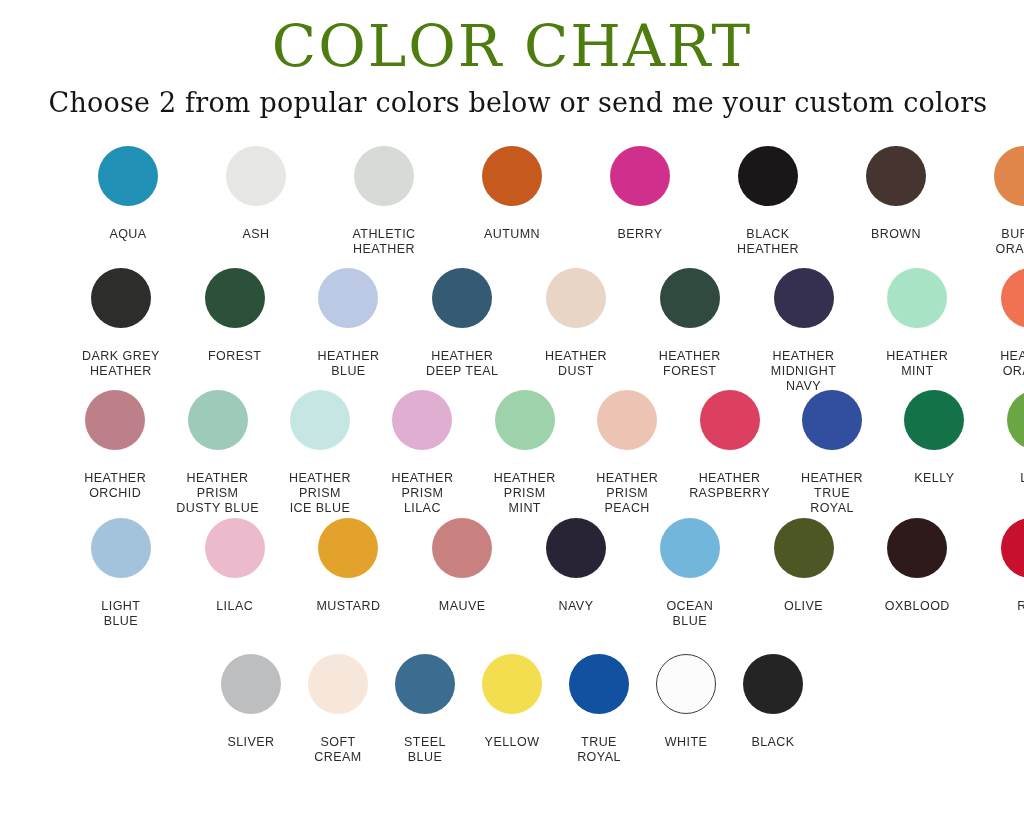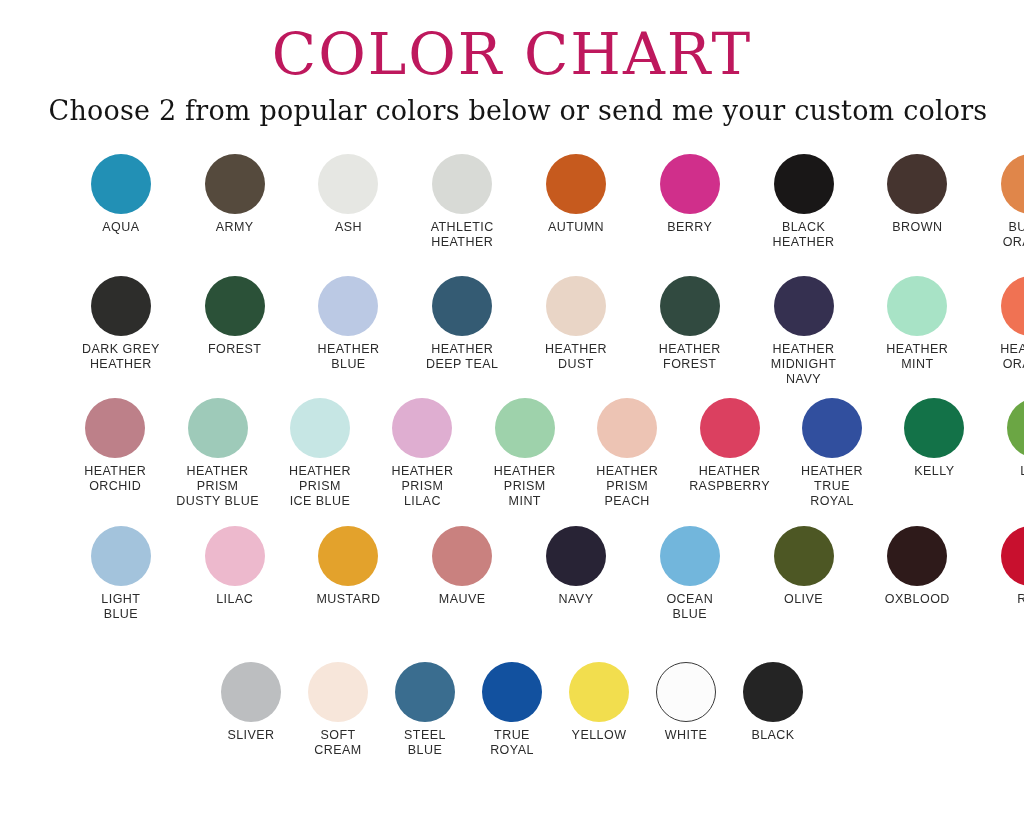--- a/index.html
+++ b/index.html
@@ -27,22 +27,22 @@
   .header {
     padding-top: 14px;
     text-align: center;
   }
   .chart-title {
     font-family: "DejaVu Serif", "Liberation Serif", serif;
     font-size: 58px;
     line-height: 64px;
     letter-spacing: 2px;
     font-weight: 400;
-    color: #be185d;
-    margin: 8px;
+    color: #4d7c0f;
+    margin: 0;
     white-space: nowrap;
   }
   .chart-subtitle {
     font-family: "DejaVu Serif", "Liberation Serif", serif;
     font-size: 27px;
     line-height: 34px;
     font-weight: 400;
     color: #151515;
     margin: 8px 0 0 12px;
     letter-spacing: 0.2px;
@@ -82,21 +82,21 @@
     height: 60px;
     border-radius: 50%;
     display: block;
   }
   .dot.outlined {
     border: 1px solid #3a3a3a;
     width: 58px;
     height: 58px;
   }
   .swatch-label {
-    margin-top: 6px;
+    margin-top: 21px;
     font-family: "Liberation Sans", sans-serif;
     font-size: 12.5px;
     line-height: 15px;
     letter-spacing: 0.45px;
     color: #2b2b2b;
     text-align: center;
     text-transform: uppercase;
     white-space: pre-line;
     font-weight: 400;
   }
@@ -118,24 +118,20 @@
     <p class="chart-subtitle">Choose 2 from popular colors below or send me your custom colors</p>
   </div>
 
   <div class="rows">
     <div class="swatch-row row-1">
         <div class="swatch">
           <span class="dot" style="background-color: rgb(34, 144, 181);"></span>
           <span class="swatch-label">AQUA</span>
         </div>
         <div class="swatch">
-          <span class="dot" style="background-color: rgb(85, 74, 61);"></span>
-          <span class="swatch-label">ARMY</span>
-        </div>
-        <div class="swatch">
           <span class="dot" style="background-color: rgb(230, 231, 227);"></span>
           <span class="swatch-label">ASH</span>
         </div>
         <div class="swatch">
           <span class="dot" style="background-color: rgb(216, 218, 214);"></span>
           <span class="swatch-label">ATHLETIC
 HEATHER</span>
         </div>
         <div class="swatch">
           <span class="dot" style="background-color: rgb(198, 90, 30);"></span>
@@ -313,28 +309,28 @@
             <span class="dot" style="background-color: rgb(247, 230, 218);"></span>
             <span class="swatch-label">SOFT
 CREAM</span>
           </div>
           <div class="swatch">
             <span class="dot" style="background-color: rgb(58, 109, 143);"></span>
             <span class="swatch-label">STEEL
 BLUE</span>
           </div>
           <div class="swatch">
+            <span class="dot" style="background-color: rgb(242, 222, 78);"></span>
+            <span class="swatch-label">YELLOW</span>
+          </div>
+          <div class="swatch">
             <span class="dot" style="background-color: rgb(18, 81, 159);"></span>
             <span class="swatch-label">TRUE ROYAL</span>
           </div>
           <div class="swatch">
-            <span class="dot" style="background-color: rgb(242, 222, 78);"></span>
-            <span class="swatch-label">YELLOW</span>
-          </div>
-          <div class="swatch">
             <span class="dot outlined" style="background-color: rgb(252, 252, 252);"></span>
             <span class="swatch-label">WHITE</span>
           </div>
           <div class="swatch">
             <span class="dot" style="background-color: rgb(36, 36, 36);"></span>
             <span class="swatch-label">BLACK</span>
           </div>
         </div>
     </div>
   </div>

